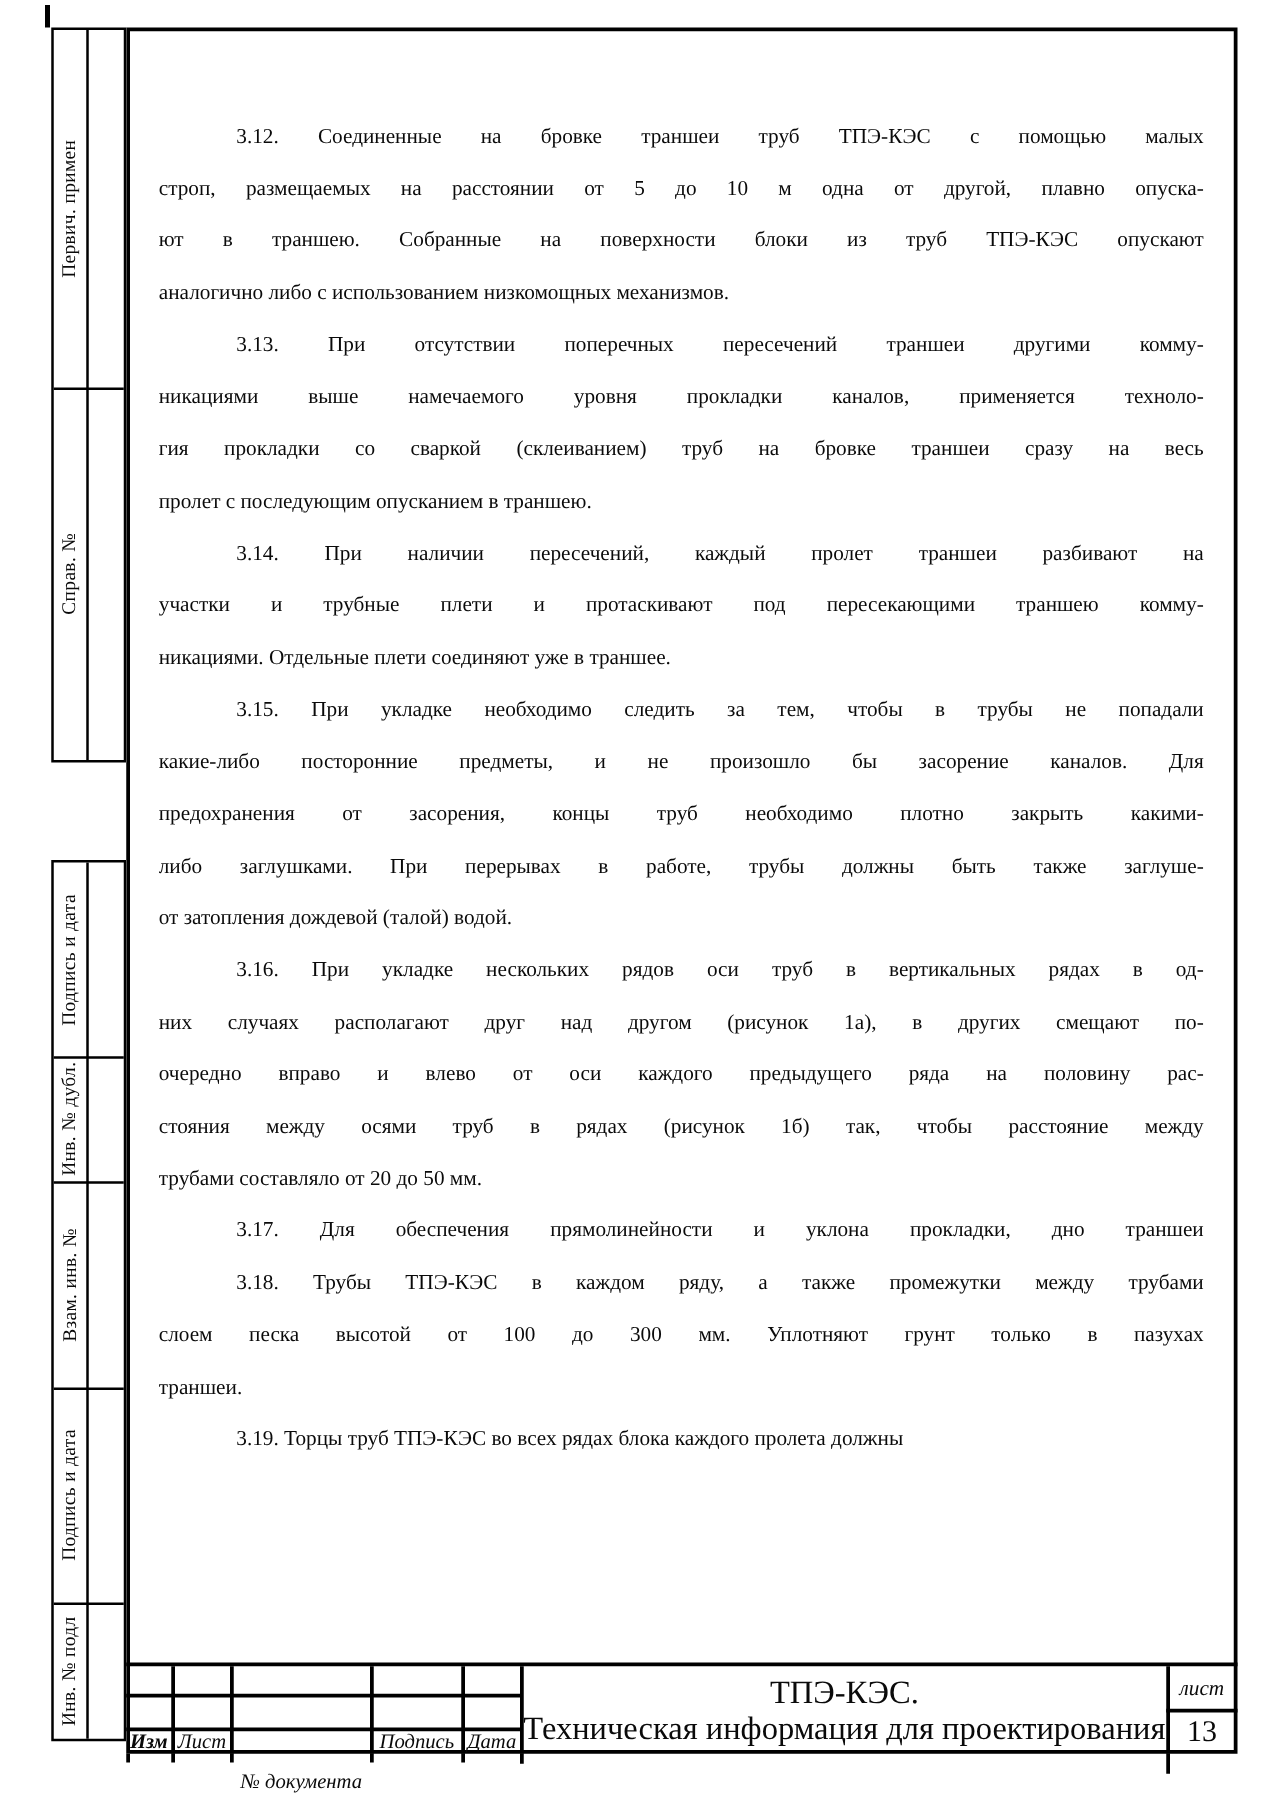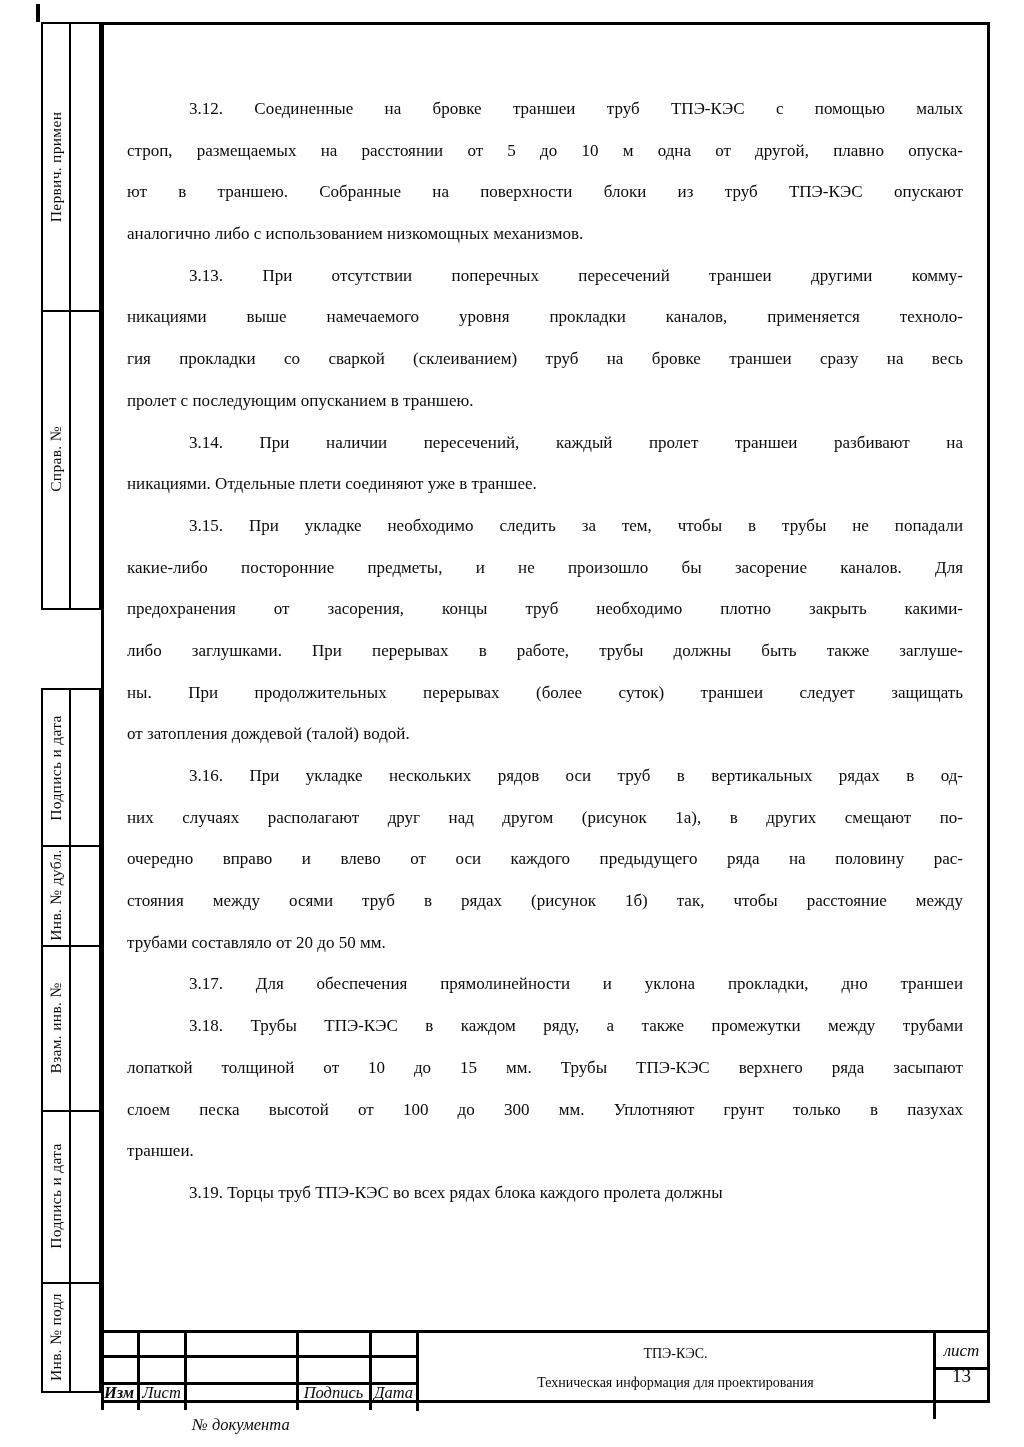--- a/index.html
+++ b/index.html
@@ -53,29 +53,29 @@
   }
   .tb-vline { position:absolute; top:0; width:2.5px; height:70px; background:#000; }
   .tb-hline { position:absolute; height:2.5px; background:#000; }
   .tb-label {
     position:absolute; top:50px; height:20px; line-height:20px;
     font-style:italic; font-size:16.5px; text-align:center; overflow:hidden;
   }
   .tb-title {
     position:absolute; left:317px; width:515px; top:0; height:70px;
     display:flex; flex-direction:column; align-items:center; justify-content:center;
-    font-size:14px; line-height:29px; text-align:center;
+    font-size:26px; line-height:29px; text-align:center;
   }
   .tb-sheet-label {
     position:absolute; left:832px; width:57px; top:3px; height:30px;
     line-height:30px; font-style:italic; font-size:17px; text-align:center;
   }
   .tb-sheet-num {
-    position:absolute; left:832px; width:57px; top:28px; height:30px;
-    line-height:30px; font-size:19px; text-align:center;
+    position:absolute; left:832px; width:57px; top:38px; height:30px;
+    line-height:30px; font-size:24px; text-align:center;
   }
   .tail { position:absolute; width:3px; background:#000; top:1403px; }
 </style>
 </head>
 <body>
 
 <div class="abs" style="left:36px; top:4px; width:4px; height:18px; background:#000;"></div>
 
 <div class="abs main-frame"></div>
 
@@ -121,43 +121,42 @@
       <div class="line last">аналогично либо с использованием низкомощных механизмов.</div>
     </div>
     <div>
       <div class="line first">3.13. При отсутствии поперечных пересечений траншеи другими комму-</div>
       <div class="line">никациями выше намечаемого уровня прокладки каналов, применяется техноло-</div>
       <div class="line">гия прокладки со сваркой (склеиванием) труб на бровке траншеи сразу на весь</div>
       <div class="line last">пролет с последующим опусканием в траншею.</div>
     </div>
     <div>
       <div class="line first">3.14. При наличии пересечений, каждый пролет траншеи разбивают на</div>
+      <div class="line">участки и трубные плети и протаскивают под пересекающими траншею комму-</div>
       <div class="line last">никациями. Отдельные плети соединяют уже в траншее.</div>
     </div>
     <div>
       <div class="line first">3.15. При укладке необходимо следить за тем, чтобы в трубы не попадали</div>
       <div class="line">какие-либо посторонние предметы, и не произошло бы засорение каналов. Для</div>
       <div class="line">предохранения от засорения, концы труб необходимо плотно закрыть какими-</div>
       <div class="line">либо заглушками. При перерывах в работе, трубы должны быть также заглуше-</div>
-      <div class="line">ны. При продолжительных перерывах (более суток) траншеи следует защищать</div>
       <div class="line last">от затопления дождевой (талой) водой.</div>
     </div>
     <div>
       <div class="line first">3.16. При укладке нескольких рядов оси труб в вертикальных рядах в од-</div>
       <div class="line">них случаях располагают друг над другом (рисунок 1а), в других смещают по-</div>
       <div class="line">очередно вправо и влево от оси каждого предыдущего ряда на половину рас-</div>
       <div class="line">стояния между осями труб в рядах (рисунок 1б) так, чтобы расстояние между</div>
       <div class="line last">трубами составляло от 20 до 50 мм.</div>
     </div>
     <div>
       <div class="line first">3.17. Для обеспечения прямолинейности и уклона прокладки, дно траншеи</div>
     </div>
     <div>
       <div class="line first">3.18. Трубы ТПЭ-КЭС в каждом ряду, а также промежутки между трубами</div>
-      <div class="line">лопаткой толщиной от 10 до 15 мм. Трубы ТПЭ-КЭС верхнего ряда засыпают</div>
       <div class="line">слоем песка высотой от 100 до 300 мм. Уплотняют грунт только в пазухах</div>
       <div class="line last">траншеи.</div>
     </div>
     <div>
       <div class="line first last">3.19. Торцы труб ТПЭ-КЭС во всех рядах блока каждого пролета должны</div>
     </div>
   </div>
 
 <div class="title-block">
   <div class="tb-vline" style="left:36px;"></div>

